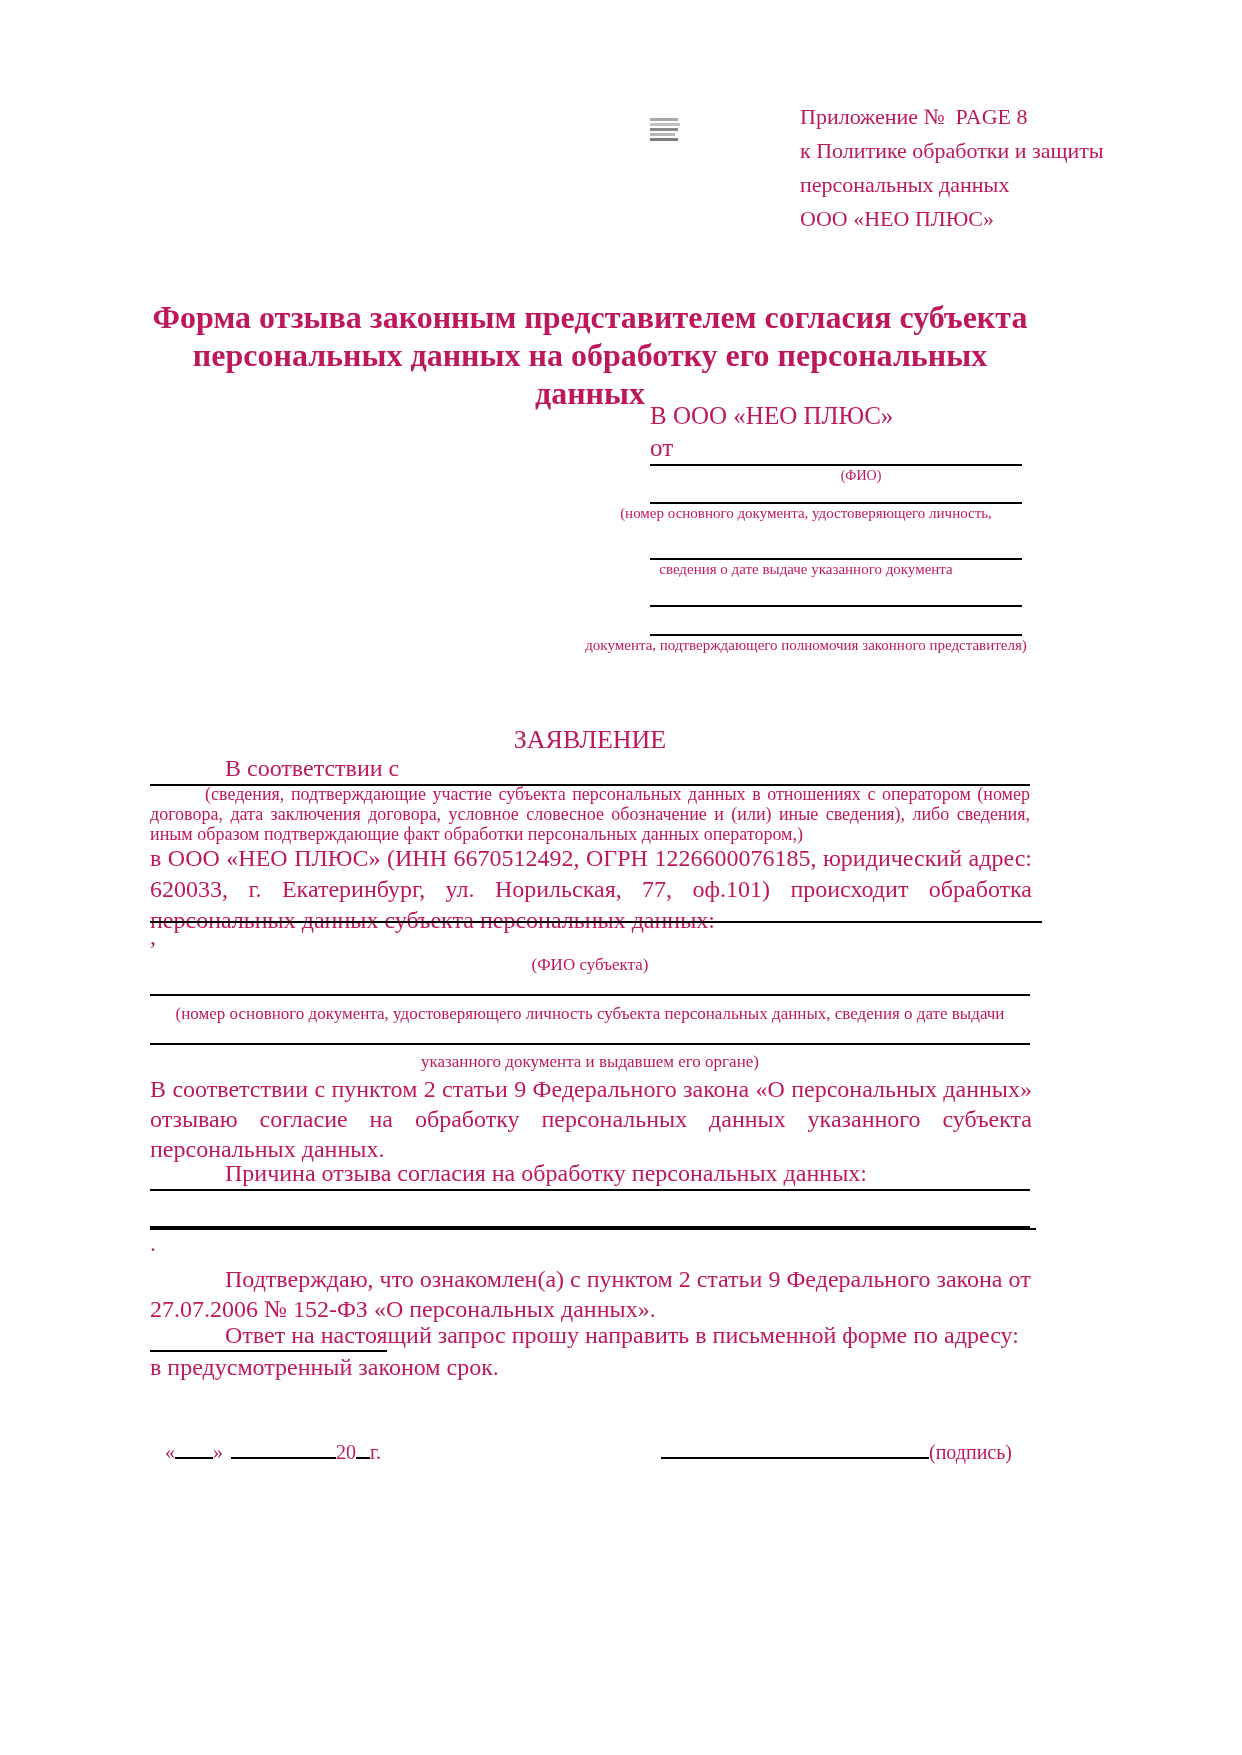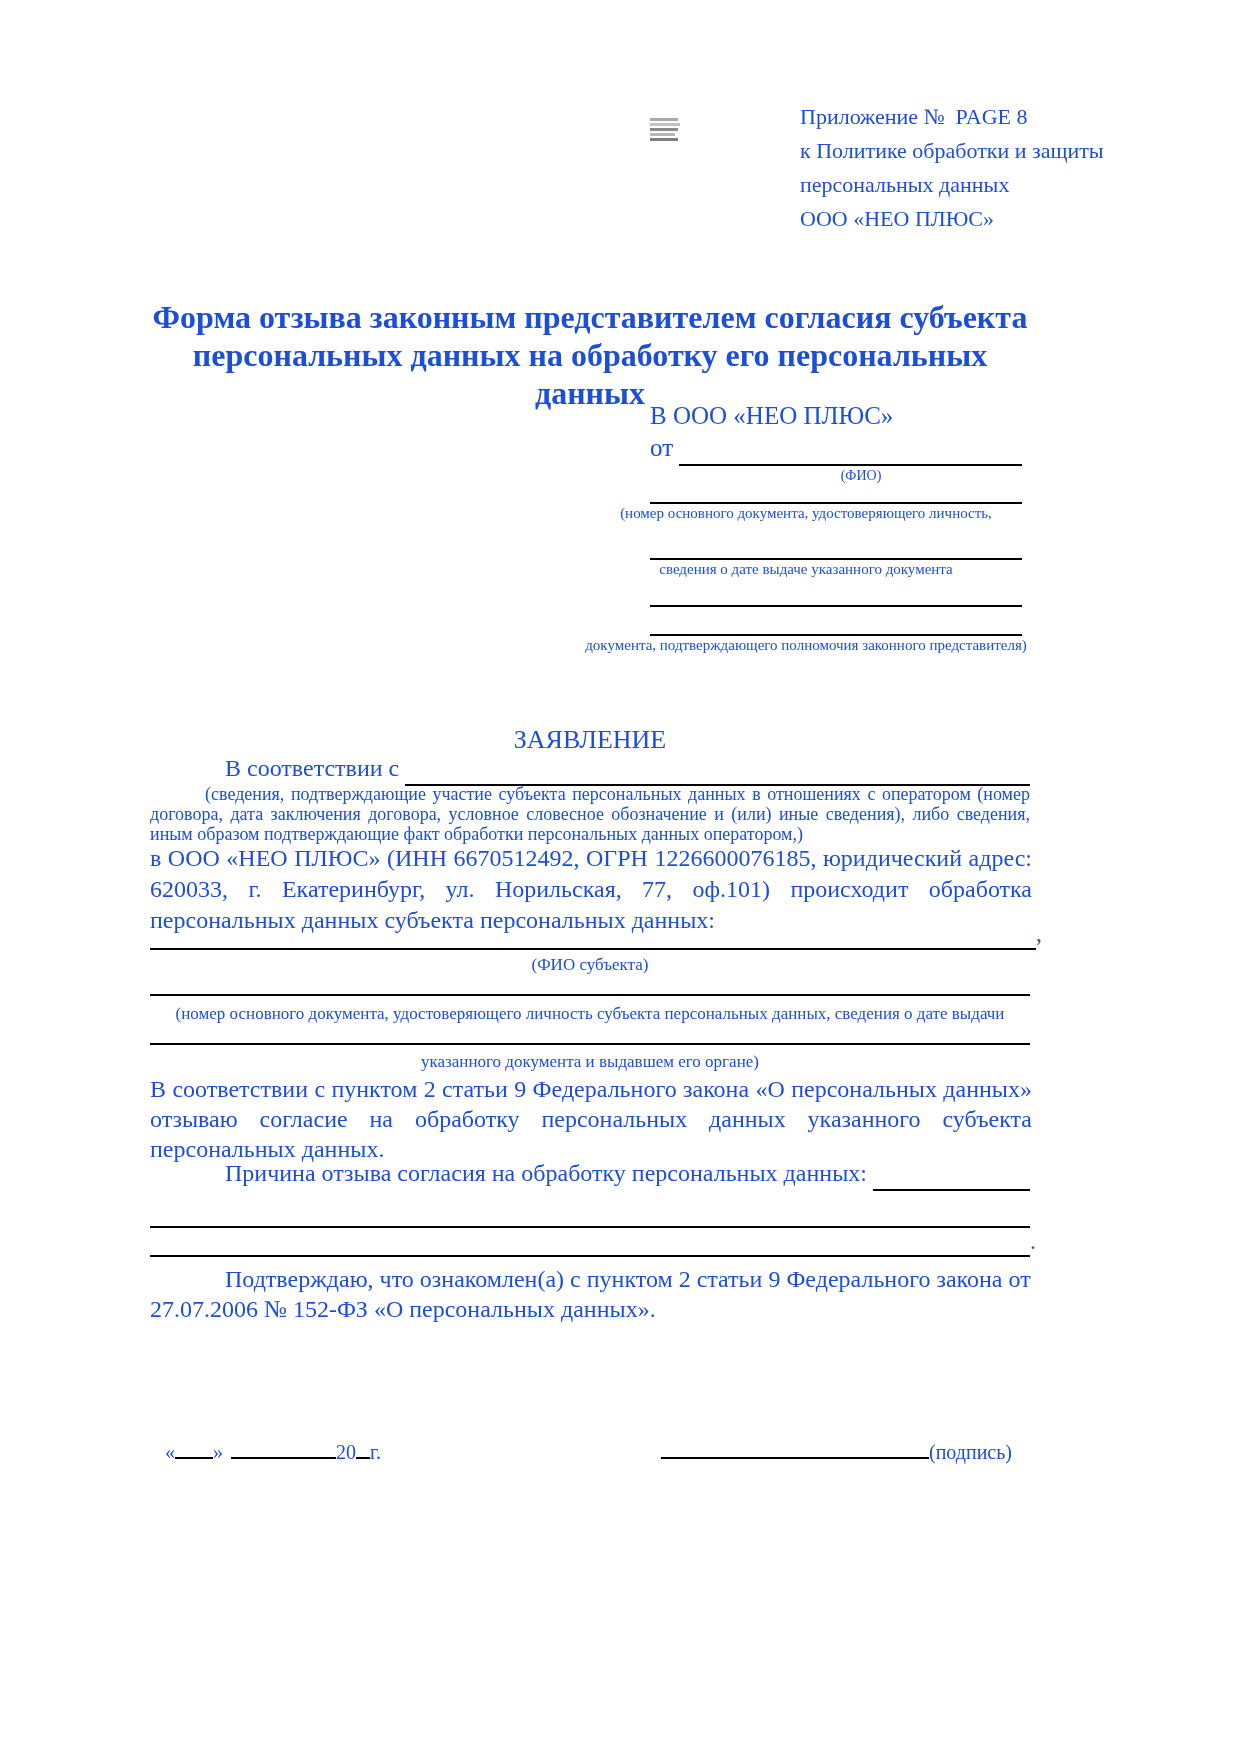--- a/index.html
+++ b/index.html
@@ -1,25 +1,25 @@
 <!DOCTYPE html>
 <html><head>
 <meta charset="utf-8">
 <style>
   * { margin:0; padding:0; box-sizing:border-box; }
   html,body { background:#ffffff; }
   .page {
     position:relative; width:1242px; height:1755px; margin:0 auto;
-    background:#ffffff; color:#1d4ed8;
+    background:#ffffff; color:#be185d;
     font-family:"Liberation Serif", serif;
     overflow:hidden;
   }
   .abs { position:absolute; }
   .pre { white-space:pre; }
-  .row { display:flex; }
+  .row { display:flex;flex-direction:column; }
   .row > span { white-space:pre; }
   .fill { flex:1 1 auto; border-bottom:2px solid #000; }
   .blank { border-bottom:2px solid #000; }
   .cap { text-align:center; }
   .ul { display:inline-block; border-bottom:2px solid #000; height:0.85em; vertical-align:baseline; }
 
   .hdr-icon { left:650px; top:118px; width:30px; }
   .hdr-icon .bar { height:3px; margin-bottom:2px; }
   .hdr-text { left:800px; top:100px; font-size:22px; line-height:34px; }
 
@@ -138,19 +138,26 @@
   <div class="abs row period-row">
     <span class="fill"></span>
     <span>.</span>
   </div>
 
   <div class="abs confirm">
     <div class="indent">Подтверждаю, что ознакомлен(а) с пунктом 2 статьи 9 Федерального закона от</div>
     <div>27.07.2006 № 152-ФЗ «О персональных данных».</div>
   </div>
 
+  <div class="abs reply">
+    <div class="indent">Ответ на настоящий запрос прошу направить в письменной форме по адресу:</div>
+    <div class="row">
+      <span class="fixed-ul"></span>
+      <span>в предусмотренный законом срок.</span>
+    </div>
+  </div>
 
   <div class="abs sign-row">
     <span class="sign-left"><span>«</span><span class="ul" style="width:38px;"></span><span>»</span><span class="ul" style="width:105px; margin-left:8px;"></span><span>20</span><span class="ul" style="width:14px;"></span><span>г.</span></span>
     <span class="sign-right"><span class="ul" style="width:268px;"></span><span>(подпись)</span></span>
   </div>
 
 </div>
 
 </body></html>

